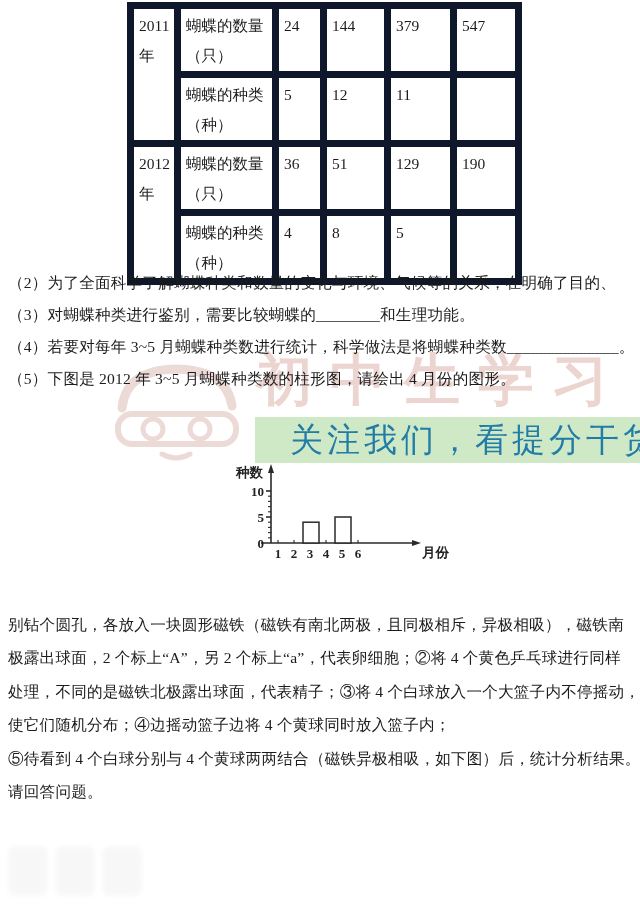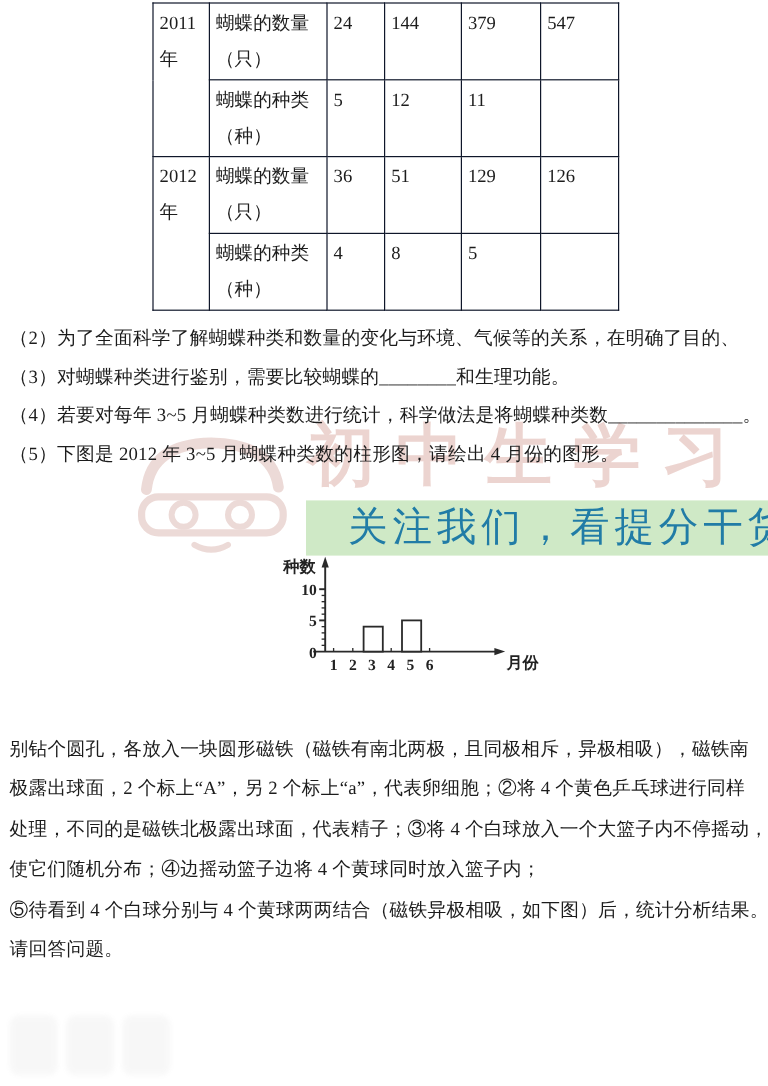--- a/index.html
+++ b/index.html
@@ -7,21 +7,21 @@
     width:640px;height:905px;position:relative;overflow:hidden;
     background:#ffffff;color:#1c1c1c;
     font-family:"Liberation Serif","DejaVu Serif",serif;
   }
   
   .data-table{
     position:absolute;left:127px;top:2px;z-index:2;
     border-collapse:collapse;table-layout:fixed;
   }
   .data-table td{
-    border:1px solid #0f172a;vertical-align:top;
+    border:7px solid #0f172a;vertical-align:top;
     padding:2px 4px 0 5px;font-size:15.5px;line-height:30px;
     overflow:hidden;background:transparent;
   }
   .data-table tr{height:64px}
   .pre{white-space:pre-line}
   .num-cell{font-size:15px}
   
   .questions{position:absolute;left:8px;top:260px;width:630px;z-index:2}
   .qline{font-size:15.6px;line-height:32px;white-space:nowrap;letter-spacing:.2px}
   .qline.gap{margin-top:7px}
@@ -89,21 +89,21 @@
     <td class="num-cell"></td>
   </tr>
   <tr>
     <td rowspan="2" class="pre">2012
 年</td>
     <td class="pre">蝴蝶的数量
 （只）</td>
     <td class="num-cell">36</td>
     <td class="num-cell">51</td>
     <td class="num-cell">129</td>
-    <td class="num-cell">126</td>
+    <td class="num-cell">190</td>
   </tr>
   <tr>
     <td class="pre">蝴蝶的种类
 （种）</td>
     <td class="num-cell">4</td>
     <td class="num-cell">8</td>
     <td class="num-cell">5</td>
     <td class="num-cell"></td>
   </tr>
 </tbody>

